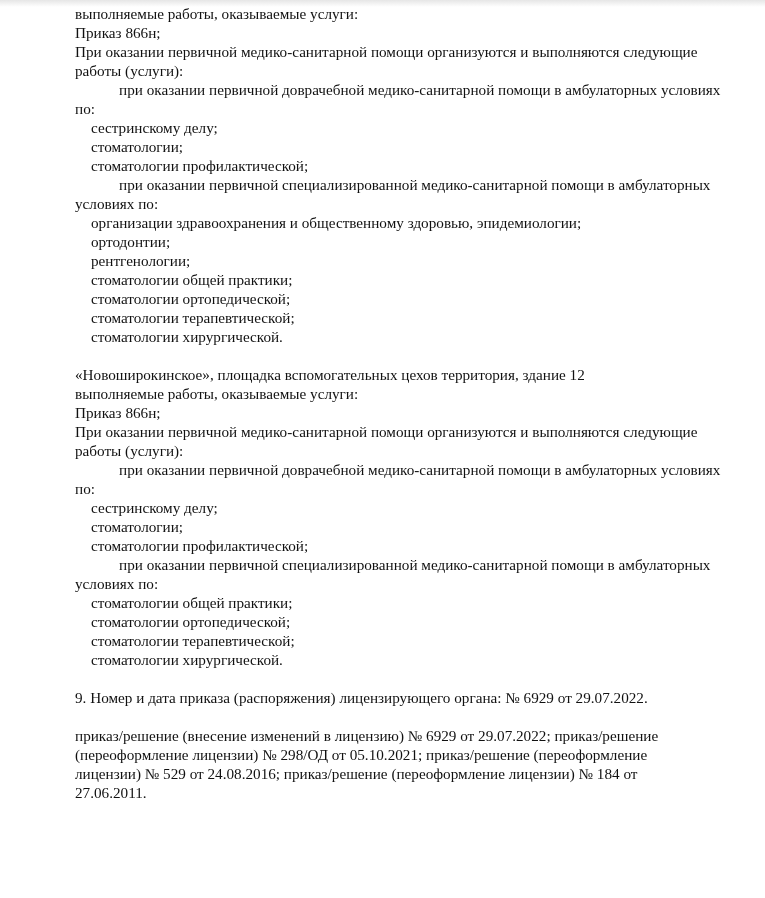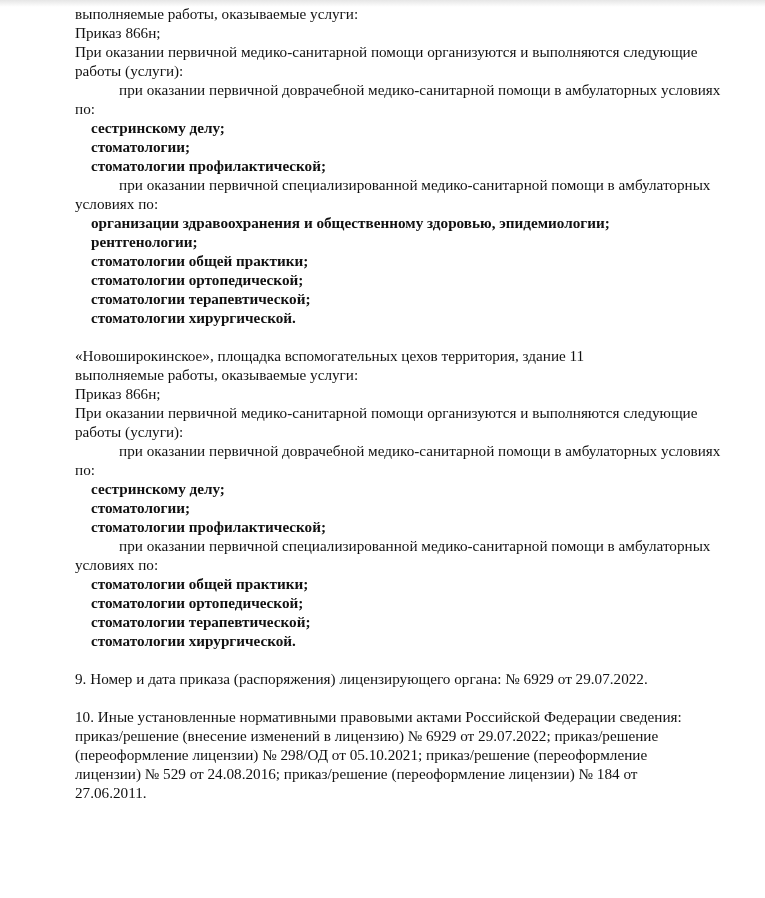--- a/index.html
+++ b/index.html
@@ -27,21 +27,21 @@
       left: 75px;
       top: 4px;
       width: 670px;
     }
     .line {
       height: 19px;
       line-height: 19px;
       white-space: nowrap;
     }
     .ind1 { padding-left: 8px; margin-left: 36px; }
-    .ind2 { padding-left: 16px; font-weight: bold; }
+    .ind2 { padding-left: 16px; }
     .gap { height: 19px; }
   </style>
 </head>
 <body>
 
 <div class="top-shade"></div>
 
 <div class="page">
 
   <div>
@@ -50,31 +50,32 @@
     <div class="line">При оказании первичной медико-санитарной помощи организуются и выполняются следующие</div>
     <div class="line">работы (услуги):</div>
     <div class="line ind1">при оказании первичной доврачебной медико-санитарной помощи в амбулаторных условиях</div>
     <div class="line">по:</div>
     <div class="line ind2">сестринскому делу;</div>
     <div class="line ind2">стоматологии;</div>
     <div class="line ind2">стоматологии профилактической;</div>
     <div class="line ind1">при оказании первичной специализированной медико-санитарной помощи в амбулаторных</div>
     <div class="line">условиях по:</div>
     <div class="line ind2">организации здравоохранения и общественному здоровью, эпидемиологии;</div>
+    <div class="line ind2">ортодонтии;</div>
     <div class="line ind2">рентгенологии;</div>
     <div class="line ind2">стоматологии общей практики;</div>
     <div class="line ind2">стоматологии ортопедической;</div>
     <div class="line ind2">стоматологии терапевтической;</div>
     <div class="line ind2">стоматологии хирургической.</div>
   </div>
 
   <div class="gap"></div>
 
   <div>
-    <div class="line">«Новоширокинское», площадка вспомогательных цехов территория, здание 11</div>
+    <div class="line">«Новоширокинское», площадка вспомогательных цехов территория, здание 12</div>
     <div class="line">выполняемые работы, оказываемые услуги:</div>
     <div class="line">Приказ 866н;</div>
     <div class="line">При оказании первичной медико-санитарной помощи организуются и выполняются следующие</div>
     <div class="line">работы (услуги):</div>
     <div class="line ind1">при оказании первичной доврачебной медико-санитарной помощи в амбулаторных условиях</div>
     <div class="line">по:</div>
     <div class="line ind2">сестринскому делу;</div>
     <div class="line ind2">стоматологии;</div>
     <div class="line ind2">стоматологии профилактической;</div>
     <div class="line ind1">при оказании первичной специализированной медико-санитарной помощи в амбулаторных</div>
@@ -85,20 +86,19 @@
     <div class="line ind2">стоматологии хирургической.</div>
   </div>
 
   <div class="gap"></div>
 
   <div class="line">9. Номер и дата приказа (распоряжения) лицензирующего органа: № 6929 от 29.07.2022.</div>
 
   <div class="gap"></div>
 
   <div>
-    <div class="line">10. Иные установленные нормативными правовыми актами Российской Федерации сведения:</div>
     <div class="line">приказ/решение (внесение изменений в лицензию) № 6929 от 29.07.2022; приказ/решение</div>
     <div class="line">(переоформление лицензии) № 298/ОД от 05.10.2021; приказ/решение (переоформление</div>
     <div class="line">лицензии) № 529 от 24.08.2016; приказ/решение (переоформление лицензии) № 184 от</div>
     <div class="line">27.06.2011.</div>
   </div>
 
 </div>
 
 </body></html>

